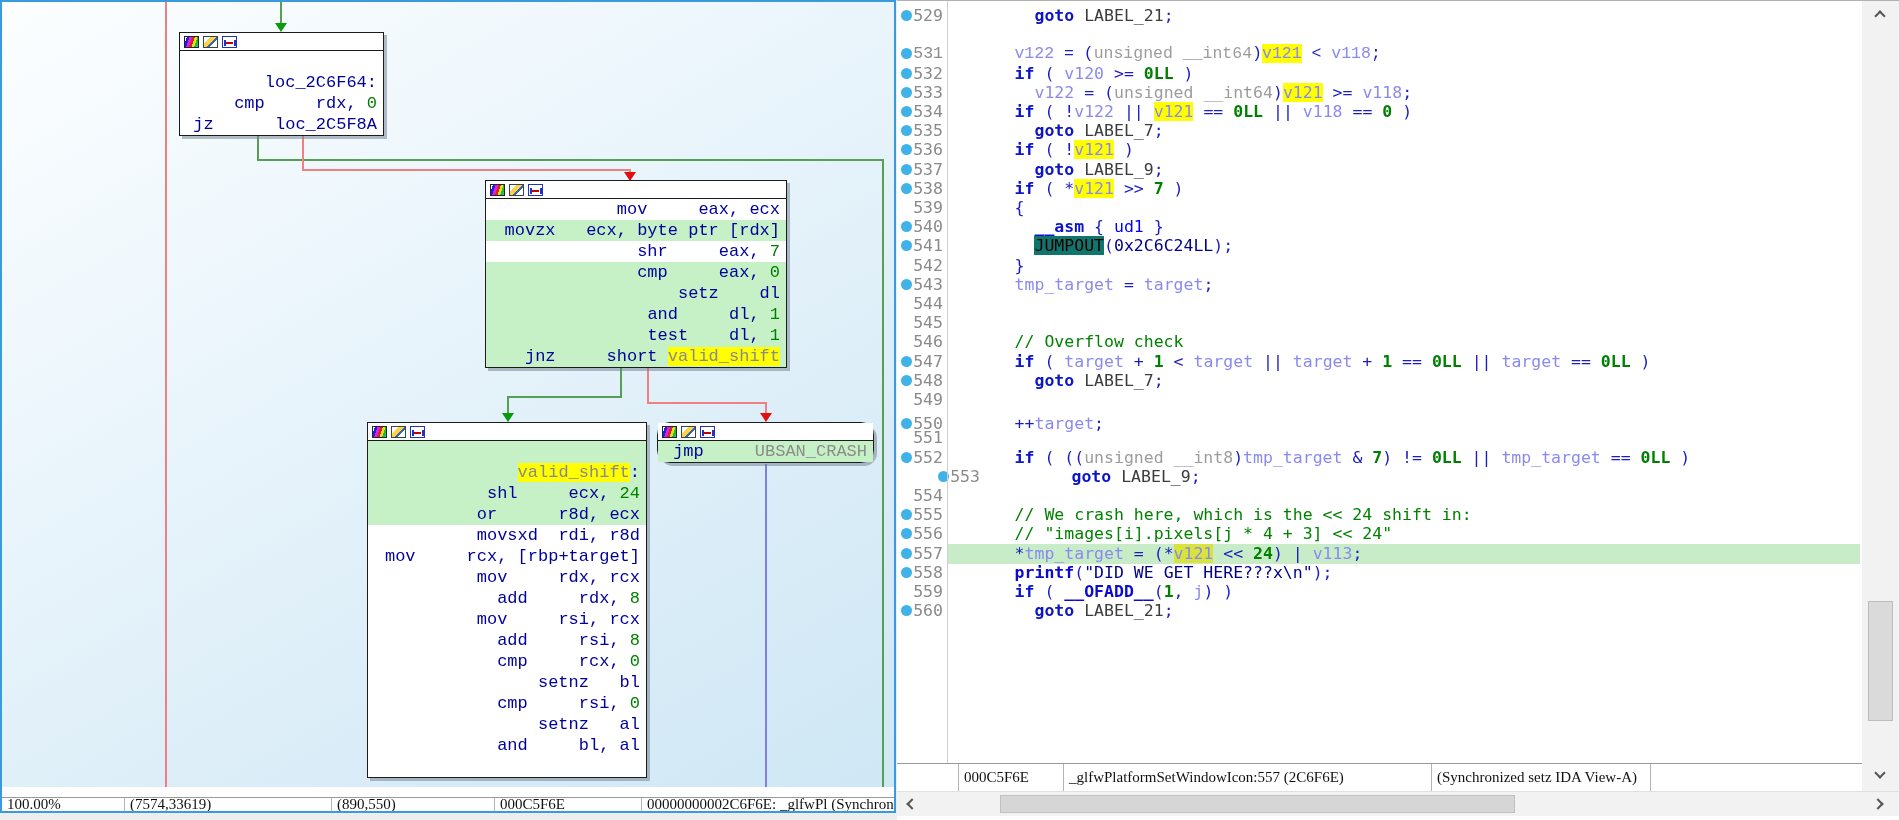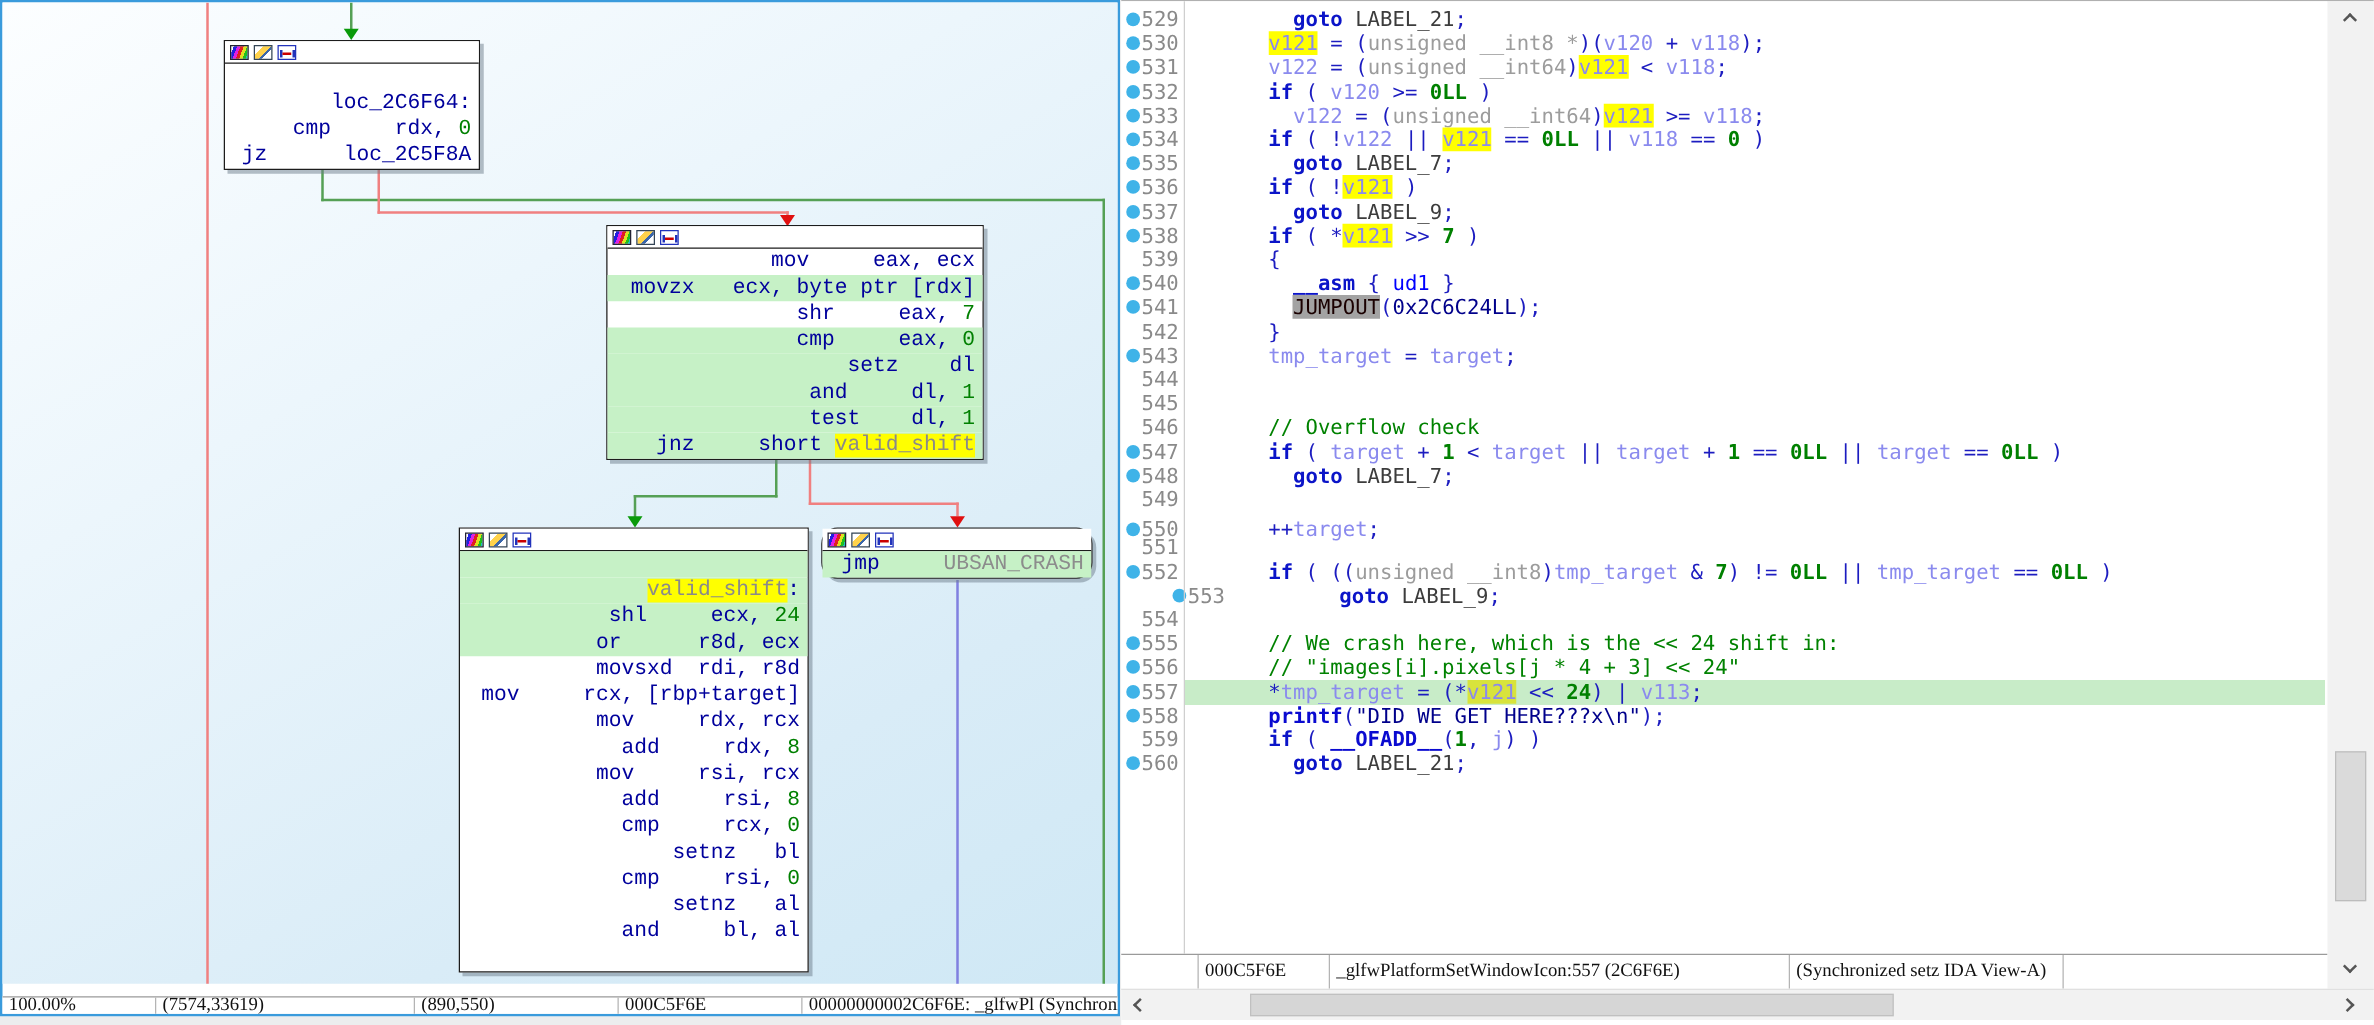--- a/index.html
+++ b/index.html
@@ -41,21 +41,21 @@
   .pl{position:absolute;left:0;width:965px;height:20px;white-space:pre;
       font-family:"DejaVu Sans Mono","Liberation Mono",monospace;font-size:16.5px;line-height:19.2px;}
   .pl.hl{background:linear-gradient(#c8ecc8,#c8ecc8) 51px 0/912px 100% no-repeat;}
   .dot{position:absolute;left:4px;top:4px;width:11px;height:11px;border-radius:50%;background:#3fb3e8;}
   .lnum{position:absolute;left:12px;width:34px;text-align:right;color:#8a8a8a;}
   .ltxt{position:absolute;left:58px;}
   .pk{color:#0b14c8;font-weight:bold;} .pt{color:#9c9c9c;} .pv{color:#8a8aee;}
   .pn{color:#008000;font-weight:600;} .pc{color:#008200;} .ps{color:#00008b;}
   .pll{color:#3c3c3c;} .po{color:#1c1cc0;} .pm{color:#0a0ad0;font-weight:bold;}
   .pb{color:#0000ff;} .pa{color:#00008b;}
-  .pr{background:#a3a3a3;color:#1a0000;}
+  .pr{background:#0f766e;color:#1a0000;}
   .hy{background:#ffff00;}
   .hg{background:#d8e33c;}
 
   #right-status{left:0;top:762px;width:965px;height:28px;border-top:1px solid #9a9a9a;}
 
   
   #vscroll{position:absolute;left:965px;top:0;width:37px;height:790px;background:#f2f2f2;}
   #vthumb{position:absolute;left:6px;top:600px;width:25px;height:120px;background:#dadada;border:1px solid #bdbdbd;}
   #hscroll{position:absolute;left:0;top:790px;width:1002px;height:25px;background:#f2f2f2;border-top:1px solid #e0e0e0;}
   #hthumb{position:absolute;left:103px;top:3px;width:515px;height:18px;background:#d6d6d6;border:1px solid #c0c0c0;}
@@ -154,22 +154,21 @@
       <div class="seg" style="width: 207px;">(7574,33619)</div>
       <div class="seg" style="width: 163px;">(890,550)</div>
       <div class="seg" style="width: 147px;">000C5F6E</div>
       <div class="seg last">00000000002C6F6E: _glfwPl (Synchronized with Pseudo</div>
     </div>
 </section>
 
 <section id="right-pane">
   <div id="code">
       <div class="pl" style="top: 5px;"><span class="dot"></span><span class="lnum">529</span><span class="ltxt"><span class="po">        </span><span class="pk">goto </span><span class="pll">LABEL_21</span><span class="po">;</span></span></div>
-      <div class="pl" style="top: 24.2px;"><span class="dot"></span><span class="lnum">530</span><span class="ltxt"><span class="po">      </span><span class="pv hy">v121</span><span class="po"> = (</span><span class="pt">unsigned __int8 *</span><span class="po">)(</span><span class="pv">v120</span><span class="po"> + </span><span class="pv">v118</span><span class="po">);</span></span></div>
-      <div class="pl" style="top: 43.4px;"><span class="dot"></span><span class="lnum">531</span><span class="ltxt"><span class="po">      </span><span class="pv">v122</span><span class="po"> = (</span><span class="pt">unsigned __int64</span><span class="po">)</span><span class="pv hy">v121</span><span class="po"> &lt; </span><span class="pv">v118</span><span class="po">;</span></span></div>
+      <div class="pl" style="top: 43.4px; font-family: Liberation Mono, monospace;"><span class="dot"></span><span class="lnum">531</span><span class="ltxt"><span class="po">      </span><span class="pv">v122</span><span class="po"> = (</span><span class="pt">unsigned __int64</span><span class="po">)</span><span class="pv hy">v121</span><span class="po"> &lt; </span><span class="pv">v118</span><span class="po">;</span></span></div>
       <div class="pl" style="top: 62.6px;"><span class="dot"></span><span class="lnum">532</span><span class="ltxt"><span class="po">      </span><span class="pk">if</span><span class="po"> ( </span><span class="pv">v120</span><span class="po"> &gt;= </span><span class="pn">0LL</span><span class="po"> )</span></span></div>
       <div class="pl" style="top: 81.8px;"><span class="dot"></span><span class="lnum">533</span><span class="ltxt"><span class="po">        </span><span class="pv">v122</span><span class="po"> = (</span><span class="pt">unsigned __int64</span><span class="po">)</span><span class="pv hy">v121</span><span class="po"> &gt;= </span><span class="pv">v118</span><span class="po">;</span></span></div>
       <div class="pl" style="top: 101px;"><span class="dot"></span><span class="lnum">534</span><span class="ltxt"><span class="po">      </span><span class="pk">if</span><span class="po"> ( !</span><span class="pv">v122</span><span class="po"> || </span><span class="pv hy">v121</span><span class="po"> == </span><span class="pn">0LL</span><span class="po"> || </span><span class="pv">v118</span><span class="po"> == </span><span class="pn">0</span><span class="po"> )</span></span></div>
       <div class="pl" style="top: 120.2px;"><span class="dot"></span><span class="lnum">535</span><span class="ltxt"><span class="po">        </span><span class="pk">goto </span><span class="pll">LABEL_7</span><span class="po">;</span></span></div>
       <div class="pl" style="top: 139.4px;"><span class="dot"></span><span class="lnum">536</span><span class="ltxt"><span class="po">      </span><span class="pk">if</span><span class="po"> ( !</span><span class="pv hy">v121</span><span class="po"> )</span></span></div>
       <div class="pl" style="top: 158.6px;"><span class="dot"></span><span class="lnum">537</span><span class="ltxt"><span class="po">        </span><span class="pk">goto </span><span class="pll">LABEL_9</span><span class="po">;</span></span></div>
       <div class="pl" style="top: 177.8px;"><span class="dot"></span><span class="lnum">538</span><span class="ltxt"><span class="po">      </span><span class="pk">if</span><span class="po"> ( *</span><span class="pv hy">v121</span><span class="po"> &gt;&gt; </span><span class="pn">7</span><span class="po"> )</span></span></div>
       <div class="pl" style="top: 197px;"><span class="lnum">539</span><span class="ltxt"><span class="po">      {</span></span></div>
       <div class="pl" style="top: 216.2px;"><span class="dot"></span><span class="lnum">540</span><span class="ltxt"><span class="po">        </span><span class="pk">__asm</span><span class="po"> { </span><span class="pb">ud1</span><span class="po"> }</span></span></div>
       <div class="pl" style="top: 235.4px;"><span class="dot"></span><span class="lnum">541</span><span class="ltxt"><span class="po">        </span><span class="pr">JUMPOUT</span><span class="po">(</span><span class="pa">0x2C6C24LL</span><span class="po">);</span></span></div>

